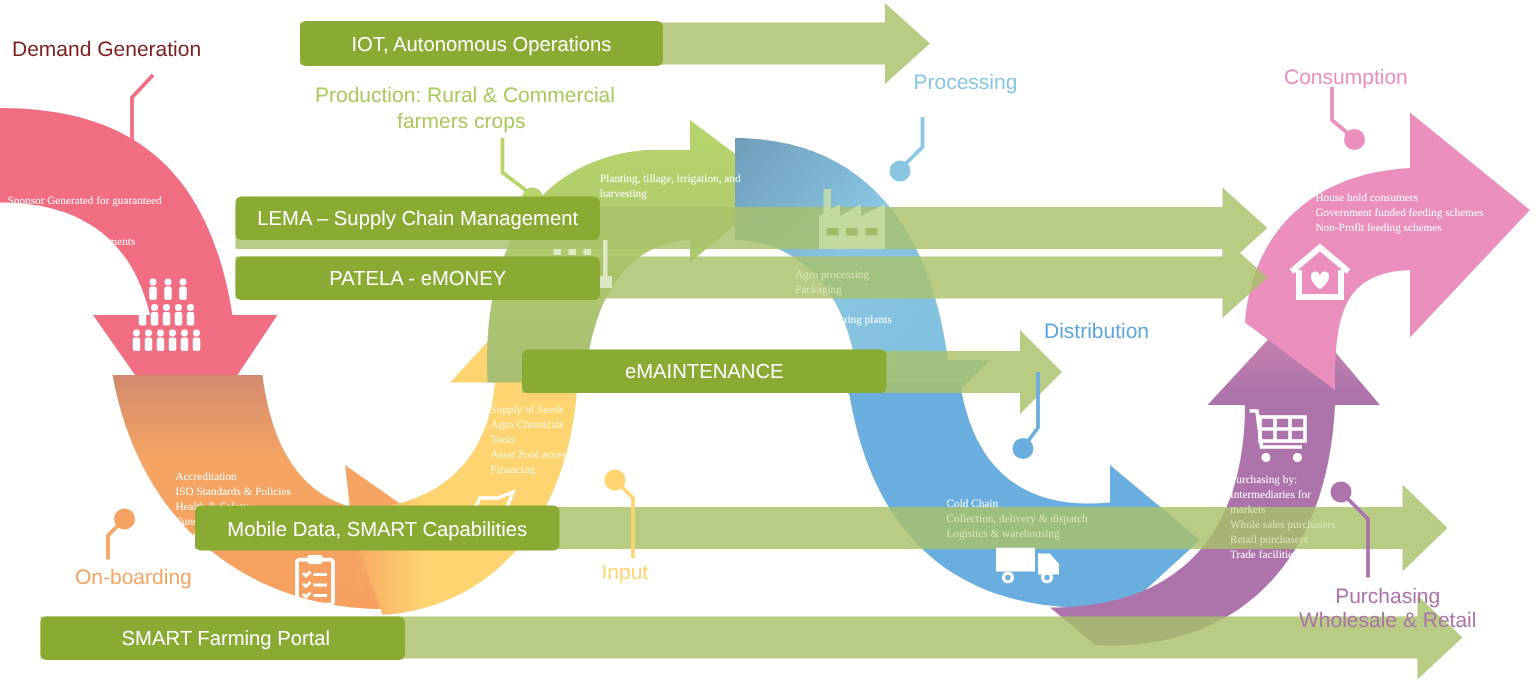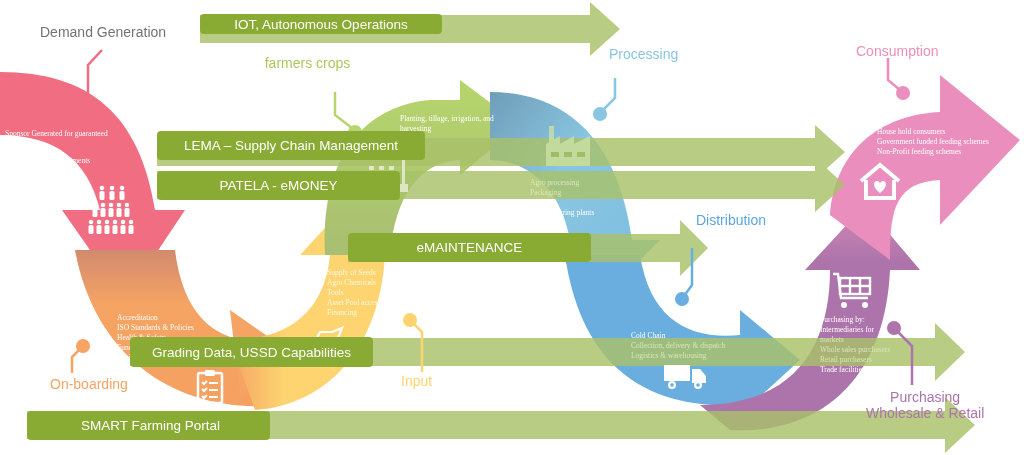--- a/index.html
+++ b/index.html
@@ -87,22 +87,23 @@
     <circle cx="355" cy="132" r="7" fill="#b6d56c"></circle>
     <circle cx="600" cy="114" r="7" fill="#89c6e1"></circle>
     <circle cx="682" cy="299" r="7" fill="#6aaedf"></circle>
     <circle cx="903" cy="93" r="7" fill="#ea8fbd"></circle>
     <circle cx="83" cy="346" r="7" fill="#f5a463"></circle>
     <circle cx="410" cy="320" r="7" fill="#fdd470"></circle>
     <circle cx="894" cy="328" r="7" fill="#ad74ab"></circle>
   </g>
 </svg>
 
-<div class="stage-label" style="left:8px;top:24px;color:#737373;margin-left:32px;">Demand Generation</div>
+<div class="stage-label" style="left:8px;top:24px;color:#7f1d1d;">Demand Generation</div>
 <div class="stage-label" style="left:210px;top:55px;color:#a9c95c;width:195px;text-align:center;">
+  <div>Production: Rural &amp; Commercial</div>
   <div>farmers crops</div>
 </div>
 <div class="stage-label" style="left:609px;top:46px;color:#89c6e1;">Processing</div>
 <div class="stage-label" style="left:696px;top:212px;color:#5ea6dc;">Distribution</div>
 <div class="stage-label" style="left:856px;top:43px;color:#ea8fbd;">Consumption</div>
 <div class="stage-label" style="left:50px;top:376px;color:#f5a463;">On-boarding</div>
 <div class="stage-label" style="left:401px;top:373px;color:#fdd470;">Input</div>
 <div class="stage-label" style="left:866px;top:389px;color:#ad74ab;text-align:center;line-height:16px;">
   <div>Purchasing</div>
   <div>Wholesale &amp; Retail</div>
@@ -243,18 +244,18 @@
   </g>
   <circle cx="12" cy="33" r="3" fill="#ffffff"></circle>
     <circle cx="33" cy="33" r="3" fill="#ffffff"></circle>
 </svg>
 <svg class="icon" style="left:858px;top:162px;" width="44" height="38" viewBox="0 0 44 38">
   <path d="M3,19 L22,3 L41,19" fill="none" stroke="#ffffff" stroke-width="4"></path>
   <path d="M8,18 L8,36 L36,36 L36,18" fill="none" stroke="#ffffff" stroke-width="4"></path>
   <path d="M22,31 C14,25 15,19 19,19 C21,19 22,21 22,22 C22,21 23,19 25,19 C29,19 30,25 22,31 Z" fill="#ffffff"></path>
 </svg>
 
-<div class="bar center" style="left:200px;top:14px;width:242px;height:20px;">IOT, Autonomous Operations</div>
-<div class="bar center" style="left:157px;top:131px;width:268px;height:29px;">LEMA – Supply Chain Management</div>
+<div class="bar center" style="left:200px;top:14px;width:242px;height:30px;">IOT, Autonomous Operations</div>
+<div class="bar center" style="left:157px;top:131px;width:243px;height:29px;">LEMA – Supply Chain Management</div>
 <div class="bar center" style="left:157px;top:171px;width:243px;height:29px;">PATELA - eMONEY</div>
 <div class="bar center" style="left:348px;top:233px;width:243px;height:29px;">eMAINTENANCE</div>
-<div class="bar center" style="left:130px;top:337px;width:243px;height:30px;">Grading Data, USSD Capabilities</div>
+<div class="bar center" style="left:130px;top:337px;width:243px;height:30px;">Mobile Data, SMART Capabilities</div>
 <div class="bar left" style="left:27px;top:411px;width:243px;height:29px;">SMART Farming Portal</div>
 
 </body></html>

